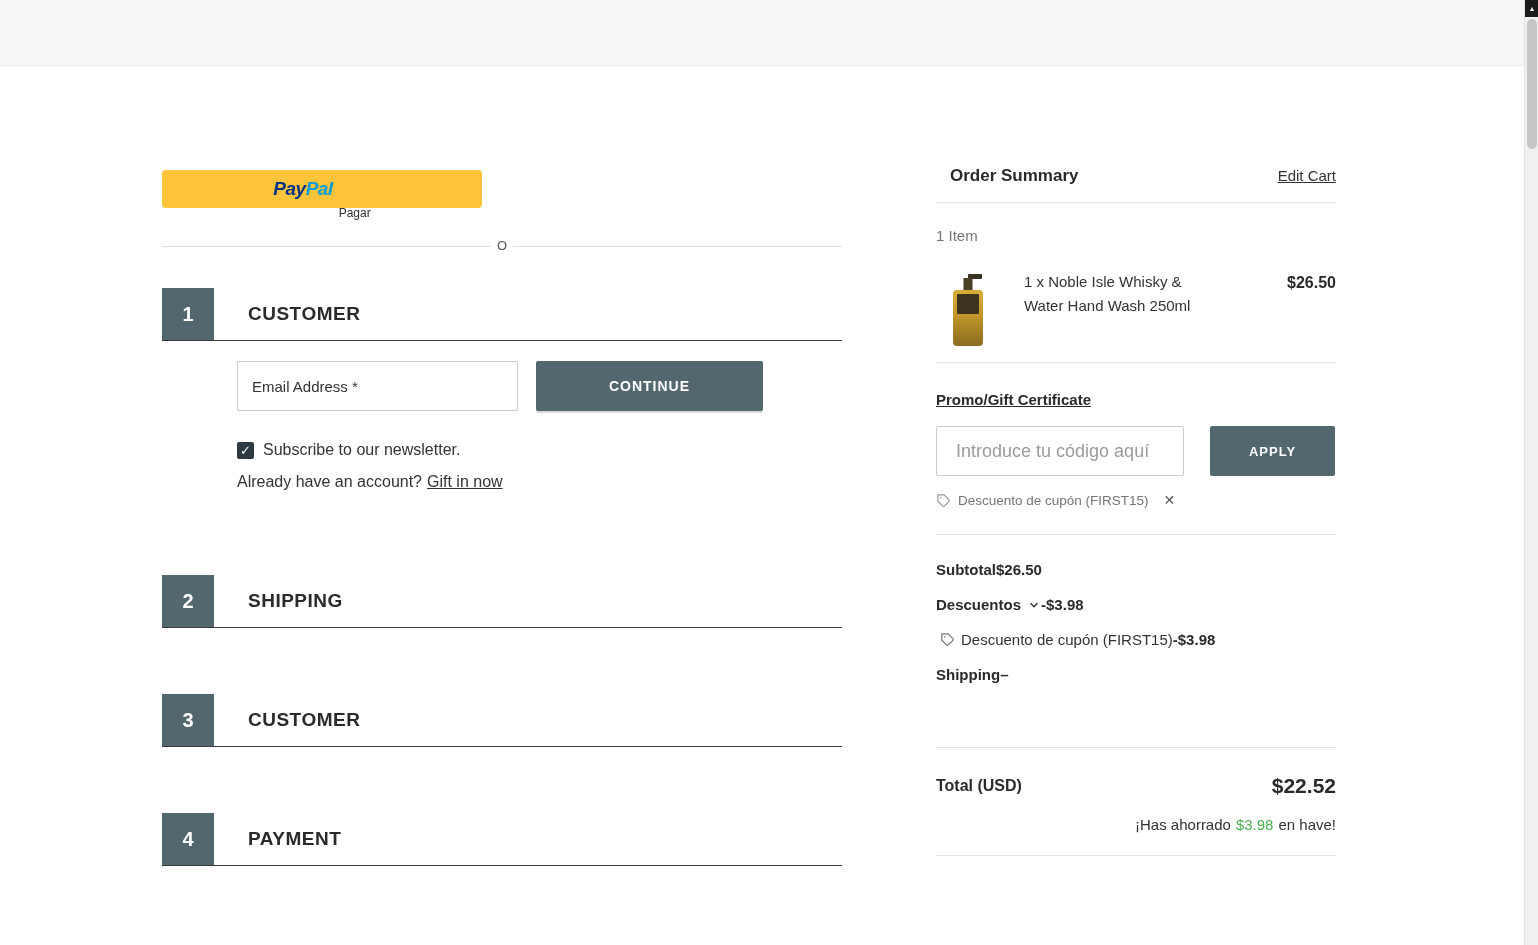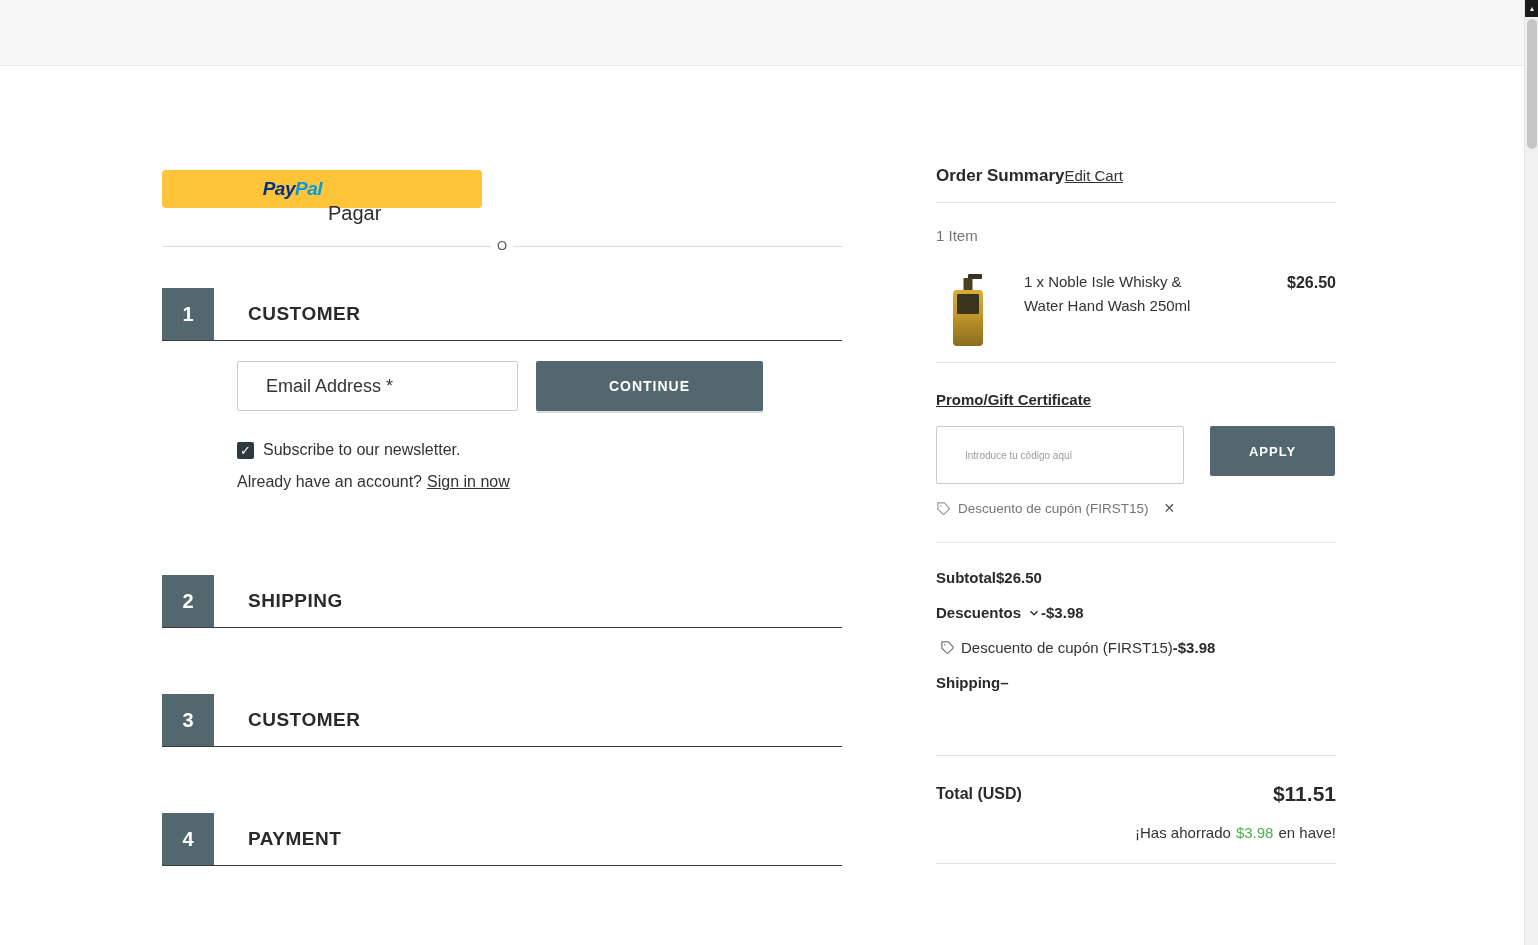--- a/index.html
+++ b/index.html
@@ -28,21 +28,21 @@
     background: var(--paypal-yellow, #ffc439);
     border: none; border-radius: 4px;
     cursor: pointer;
     display: flex; align-items: center; justify-content: center;
     gap: 6px;
     font-family: "Liberation Sans", sans-serif;
   }
   .pp-brand { font-style: italic; font-weight: bold; font-size: 19px; letter-spacing: -0.5px; }
   .pp-pay { color: var(--paypal-blue-dark, #003087); }
   .pp-pal { color: var(--paypal-blue-light, #009cde); }
-  .pp-label { font-size: 20px; color: #2c2e2f; margin-top: 48px; }
+  .pp-label { font-size: 12px; color: #2c2e2f; margin-top: 48px; }
 
   .or-divider { position: relative; margin-top: 30px; height: 16px; }
   .or-divider .line { position: absolute; top: 8px; left: 0; right: 0; height: 1px; background: #dcdcdc; }
   .or-circle {
     position: absolute; left: 50%; transform: translateX(-50%); top: 0;
     background: #fff; padding: 0 6px;
     font-size: 13px; color: #555; line-height: 16px;
   }
 
   
@@ -59,21 +59,21 @@
   .step-title {
     margin-left: 34px;
     font-size: 19px; font-weight: bold; letter-spacing: 0.5px; color: #2a2a2a;
   }
   .step-body { padding: 20px 0 18px 75px; }
 
   .email-row { display: flex; gap: 18px; }
   .email-input {
     width: 281px; height: 50px;
     border: 1px solid #cccccc; border-radius: 2px;
-    padding: 0 28px; font-size: 18px; color: #333;
+    padding: 0 14px; font-size: 15px; color: #333;
     font-family: "Liberation Sans", sans-serif;
   }
   .email-input::placeholder { color: #333; opacity: 1; }
   .continue-btn {
     width: 227px; height: 50px;
     background: var(--accent, #53686e);
     border: none; border-radius: 2px;
     color: #fff; font-size: 14px; font-weight: bold; letter-spacing: 1px;
     cursor: pointer;
     box-shadow: 0 2px 0 rgba(0,0,0,0.15);
@@ -85,21 +85,21 @@
     background: var(--checkbox-dark, #2d3a41);
     border-radius: 2px;
     color: #fff; font-size: 13px; line-height: 17px; text-align: center;
     cursor: pointer; flex: 0 0 auto;
   }
   .newsletter-label { font-size: 16px; color: #333; }
   .signin-row { margin-top: 14px; font-size: 16px; color: #333; }
   .signin-link { color: #333; text-decoration: underline; cursor: pointer; margin-left: 5px; }
 
   
-  .summary-header { display: flex; align-items: baseline; }
+  .summary-header { display: flex; justify-content: space-between; align-items: baseline; margin-left: 14px; }
   .summary-title { font-size: 17px; font-weight: bold; color: #2a2a2a; }
   .edit-cart { font-size: 15px; color: #333; text-decoration: underline; cursor: pointer; }
   hr.divider { border: none; border-top: 1px solid #e3e3e3; margin: 0; }
   .summary-header + hr.divider { margin-top: 16px; }
   .item-count { margin-top: 24px; font-size: 15px; color: #757575; }
 
   .product-row { display: flex; margin-top: 26px; min-height: 92px; }
   .product-thumb { width: 64px; flex: 0 0 auto; padding-top: 2px; }
   .bottle { position: relative; width: 40px; height: 76px; margin: 0 auto; }
   .bottle-nozzle { position: absolute; top: 2px; left: 50%; width: 14px; height: 5px; background: #3a3222; border-radius: 1px; }
@@ -113,23 +113,23 @@
     position: absolute; top: 22px; left: 50%; transform: translateX(-50%);
     width: 22px; height: 20px; background: #3c341f; border-radius: 1px;
   }
   .product-name { flex: 1; padding-left: 24px; font-size: 15px; line-height: 1.6; color: #333; max-width: 200px; }
   .product-price { margin-left: auto; font-size: 16px; font-weight: bold; color: #2a2a2a; padding-top: 4px; }
 
   .promo-block { margin-top: 28px; }
   .promo-title { font-size: 15px; font-weight: bold; color: #2a2a2a; text-decoration: underline; }
   .promo-row { display: flex; margin-top: 18px; gap: 26px; }
   .promo-input {
-    width: 248px; height: 58px;
+    width: 248px; height: 50px;
     border: 1px solid #cccccc; border-radius: 2px;
-    padding: 0 28px; font-size: 10px; color: #333;
+    padding: 0 19px; font-size: 18px; color: #333;
     font-family: "Liberation Sans", sans-serif;
   }
   .promo-input::placeholder { color: #9b9b9b; opacity: 1; }
   .apply-btn {
     width: 125px; height: 50px;
     background: var(--accent, #53686e);
     border: none; border-radius: 2px;
     color: #fff; font-size: 13px; font-weight: bold; letter-spacing: 1px;
     cursor: pointer;
     font-family: "Liberation Sans", sans-serif;
@@ -196,21 +196,21 @@
         <div class="step-body">
           <div class="email-row">
             <input class="email-input" type="text" placeholder="Email Address *" style="">
             <button class="continue-btn">CONTINUE</button>
           </div>
           <div class="newsletter-row">
             <div class="checkbox">✓</div>
             <span class="newsletter-label">Subscribe to our newsletter.</span>
           </div>
           <div class="signin-row">
-            <span>Already have an account?</span><a class="signin-link">Sign in now</a>
+            <span>Already have an account?</span><a class="signin-link">Gift in now</a>
           </div>
         </div>
       </section>
 
       <section class="step">
         <div class="step-header">
           <div class="step-number">2</div>
           <h2 class="step-title">SHIPPING</h2>
         </div>
       </section>
@@ -306,21 +306,21 @@
 
         <div class="t-row">
           <span class="t-label">Shipping</span>
           <span class="t-value">–</span>
         </div>
 
         <div class="total-block">
           <hr class="divider">
           <div class="total-row" style="margin-top:24px;">
             <span class="total-label">Total (USD)</span>
-            <span class="total-value">$11.51</span>
+            <span class="total-value">$22.52</span>
           </div>
           <p class="savings">
             <span>¡Has ahorrado</span><span class="amount">$3.98</span><span>en have!</span>
           </p>
           <hr class="divider">
         </div>
       </div>
     </aside>
   </div>
 

